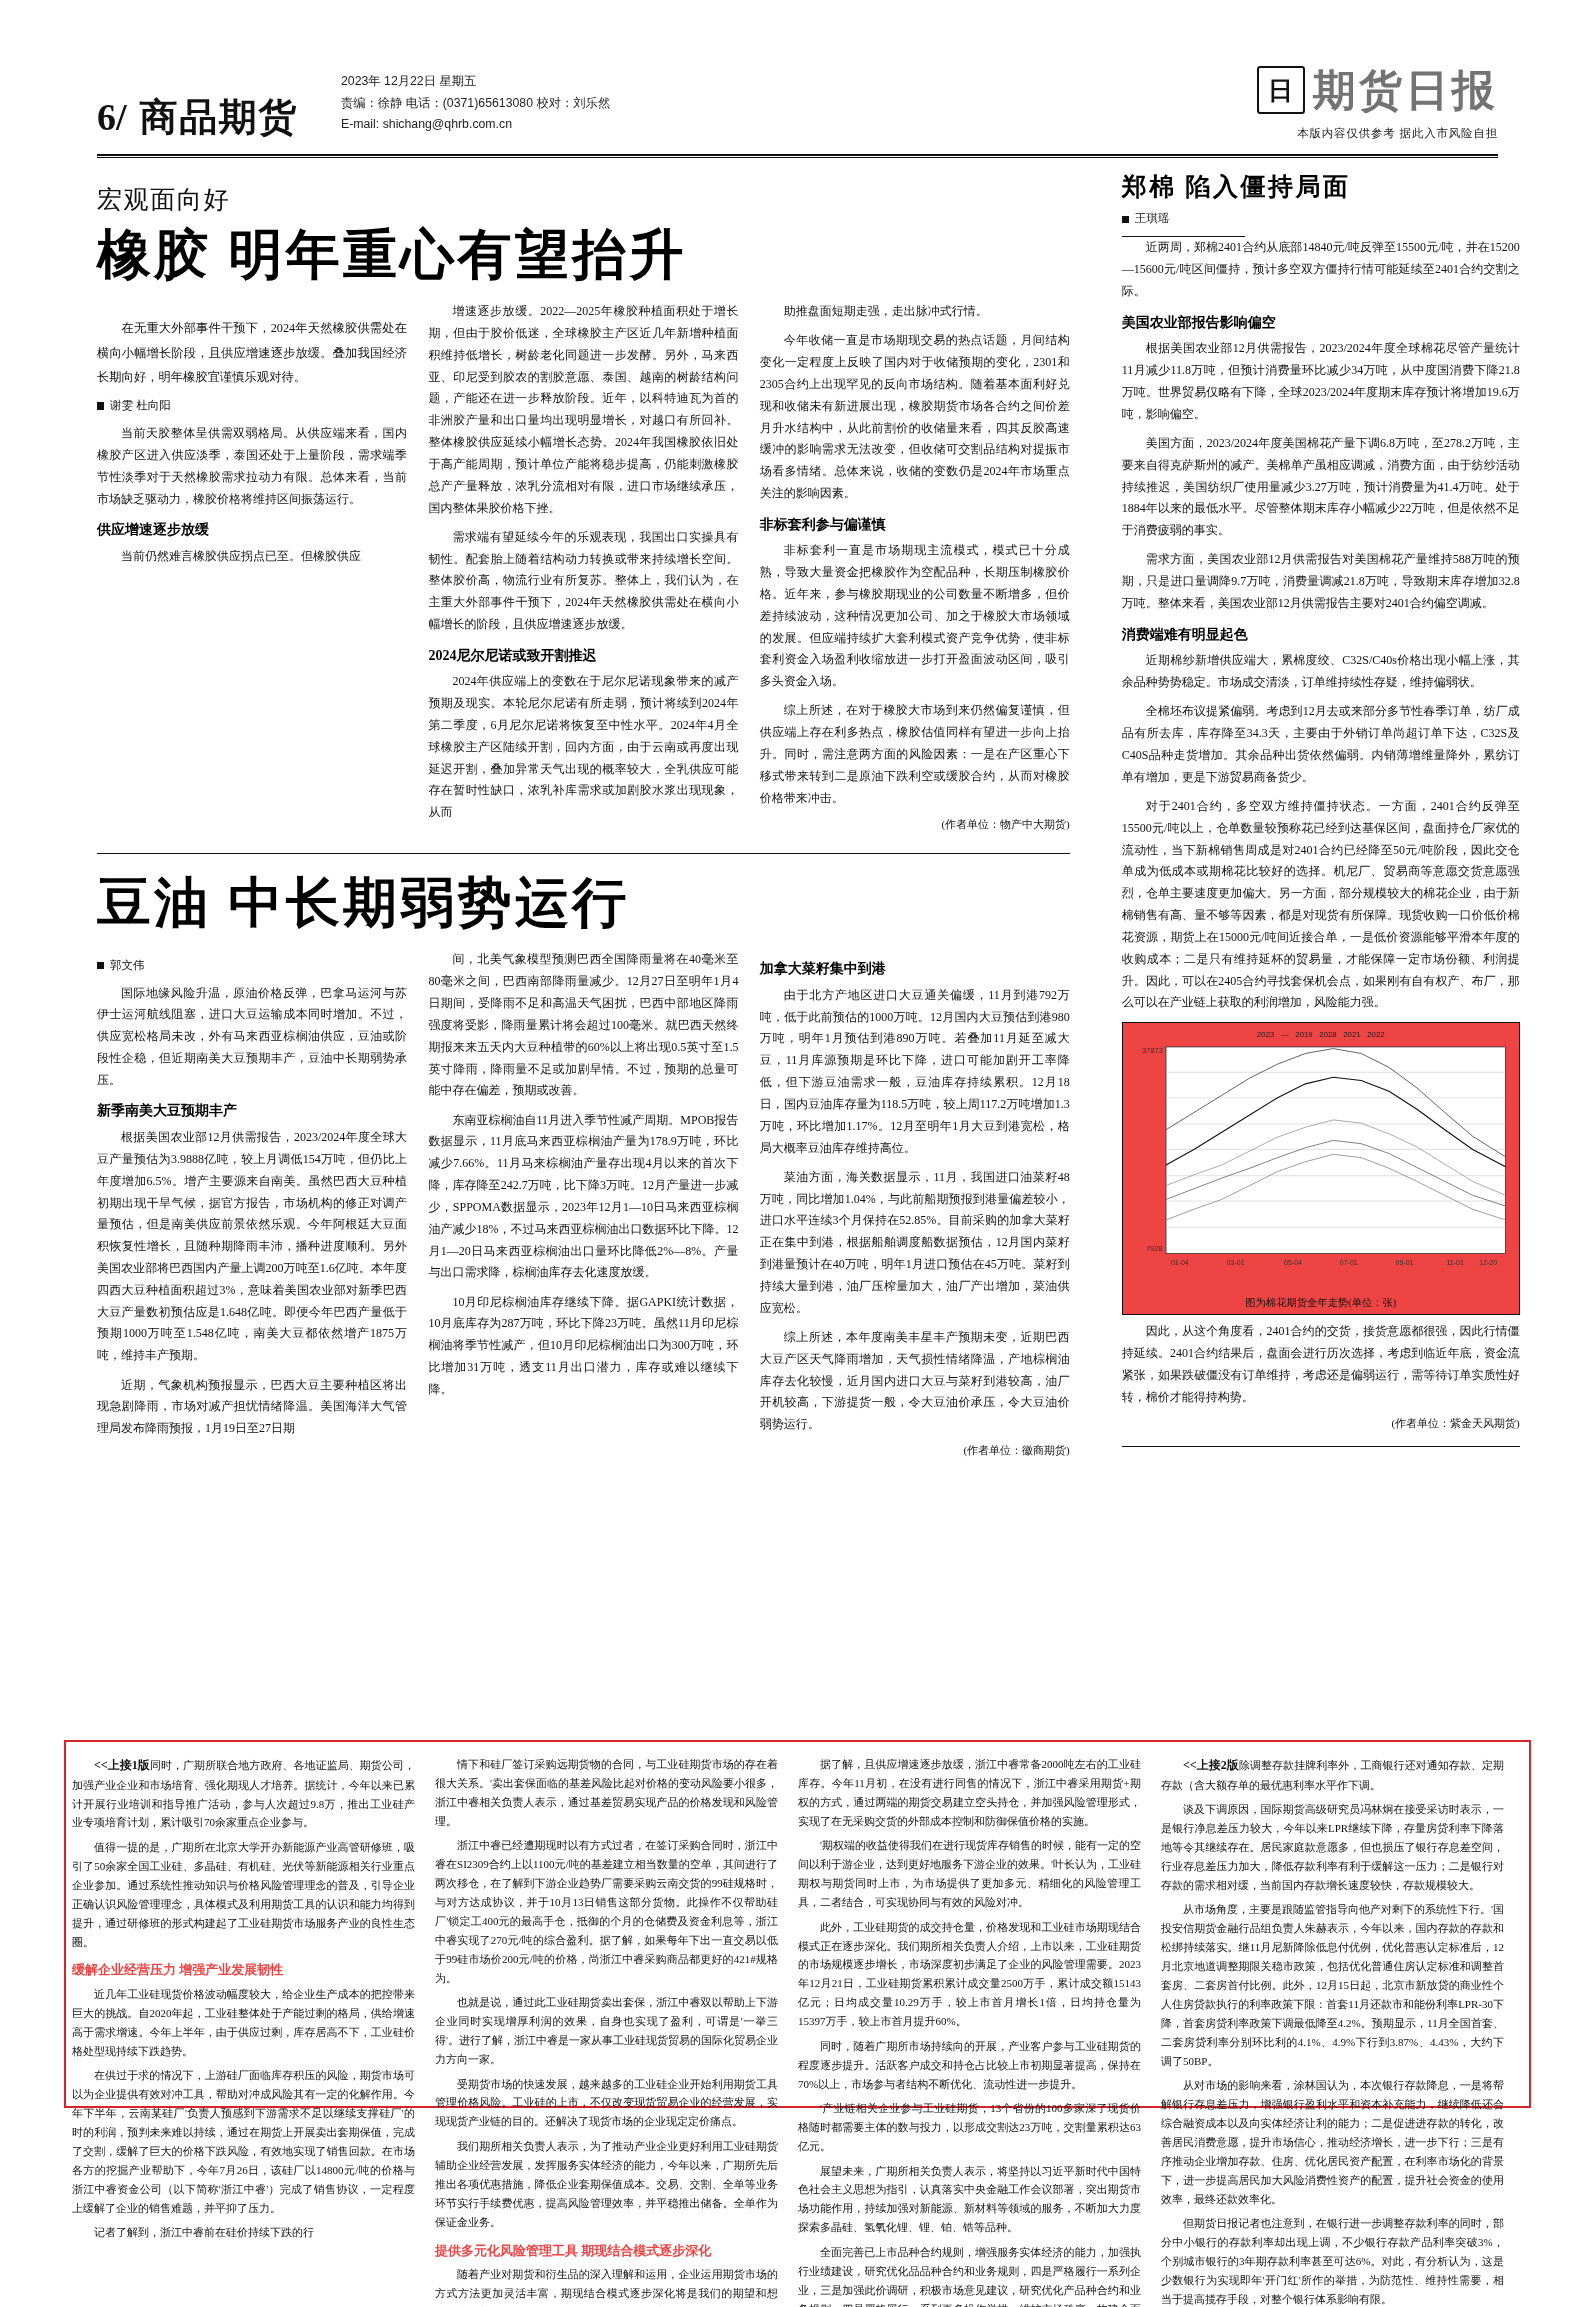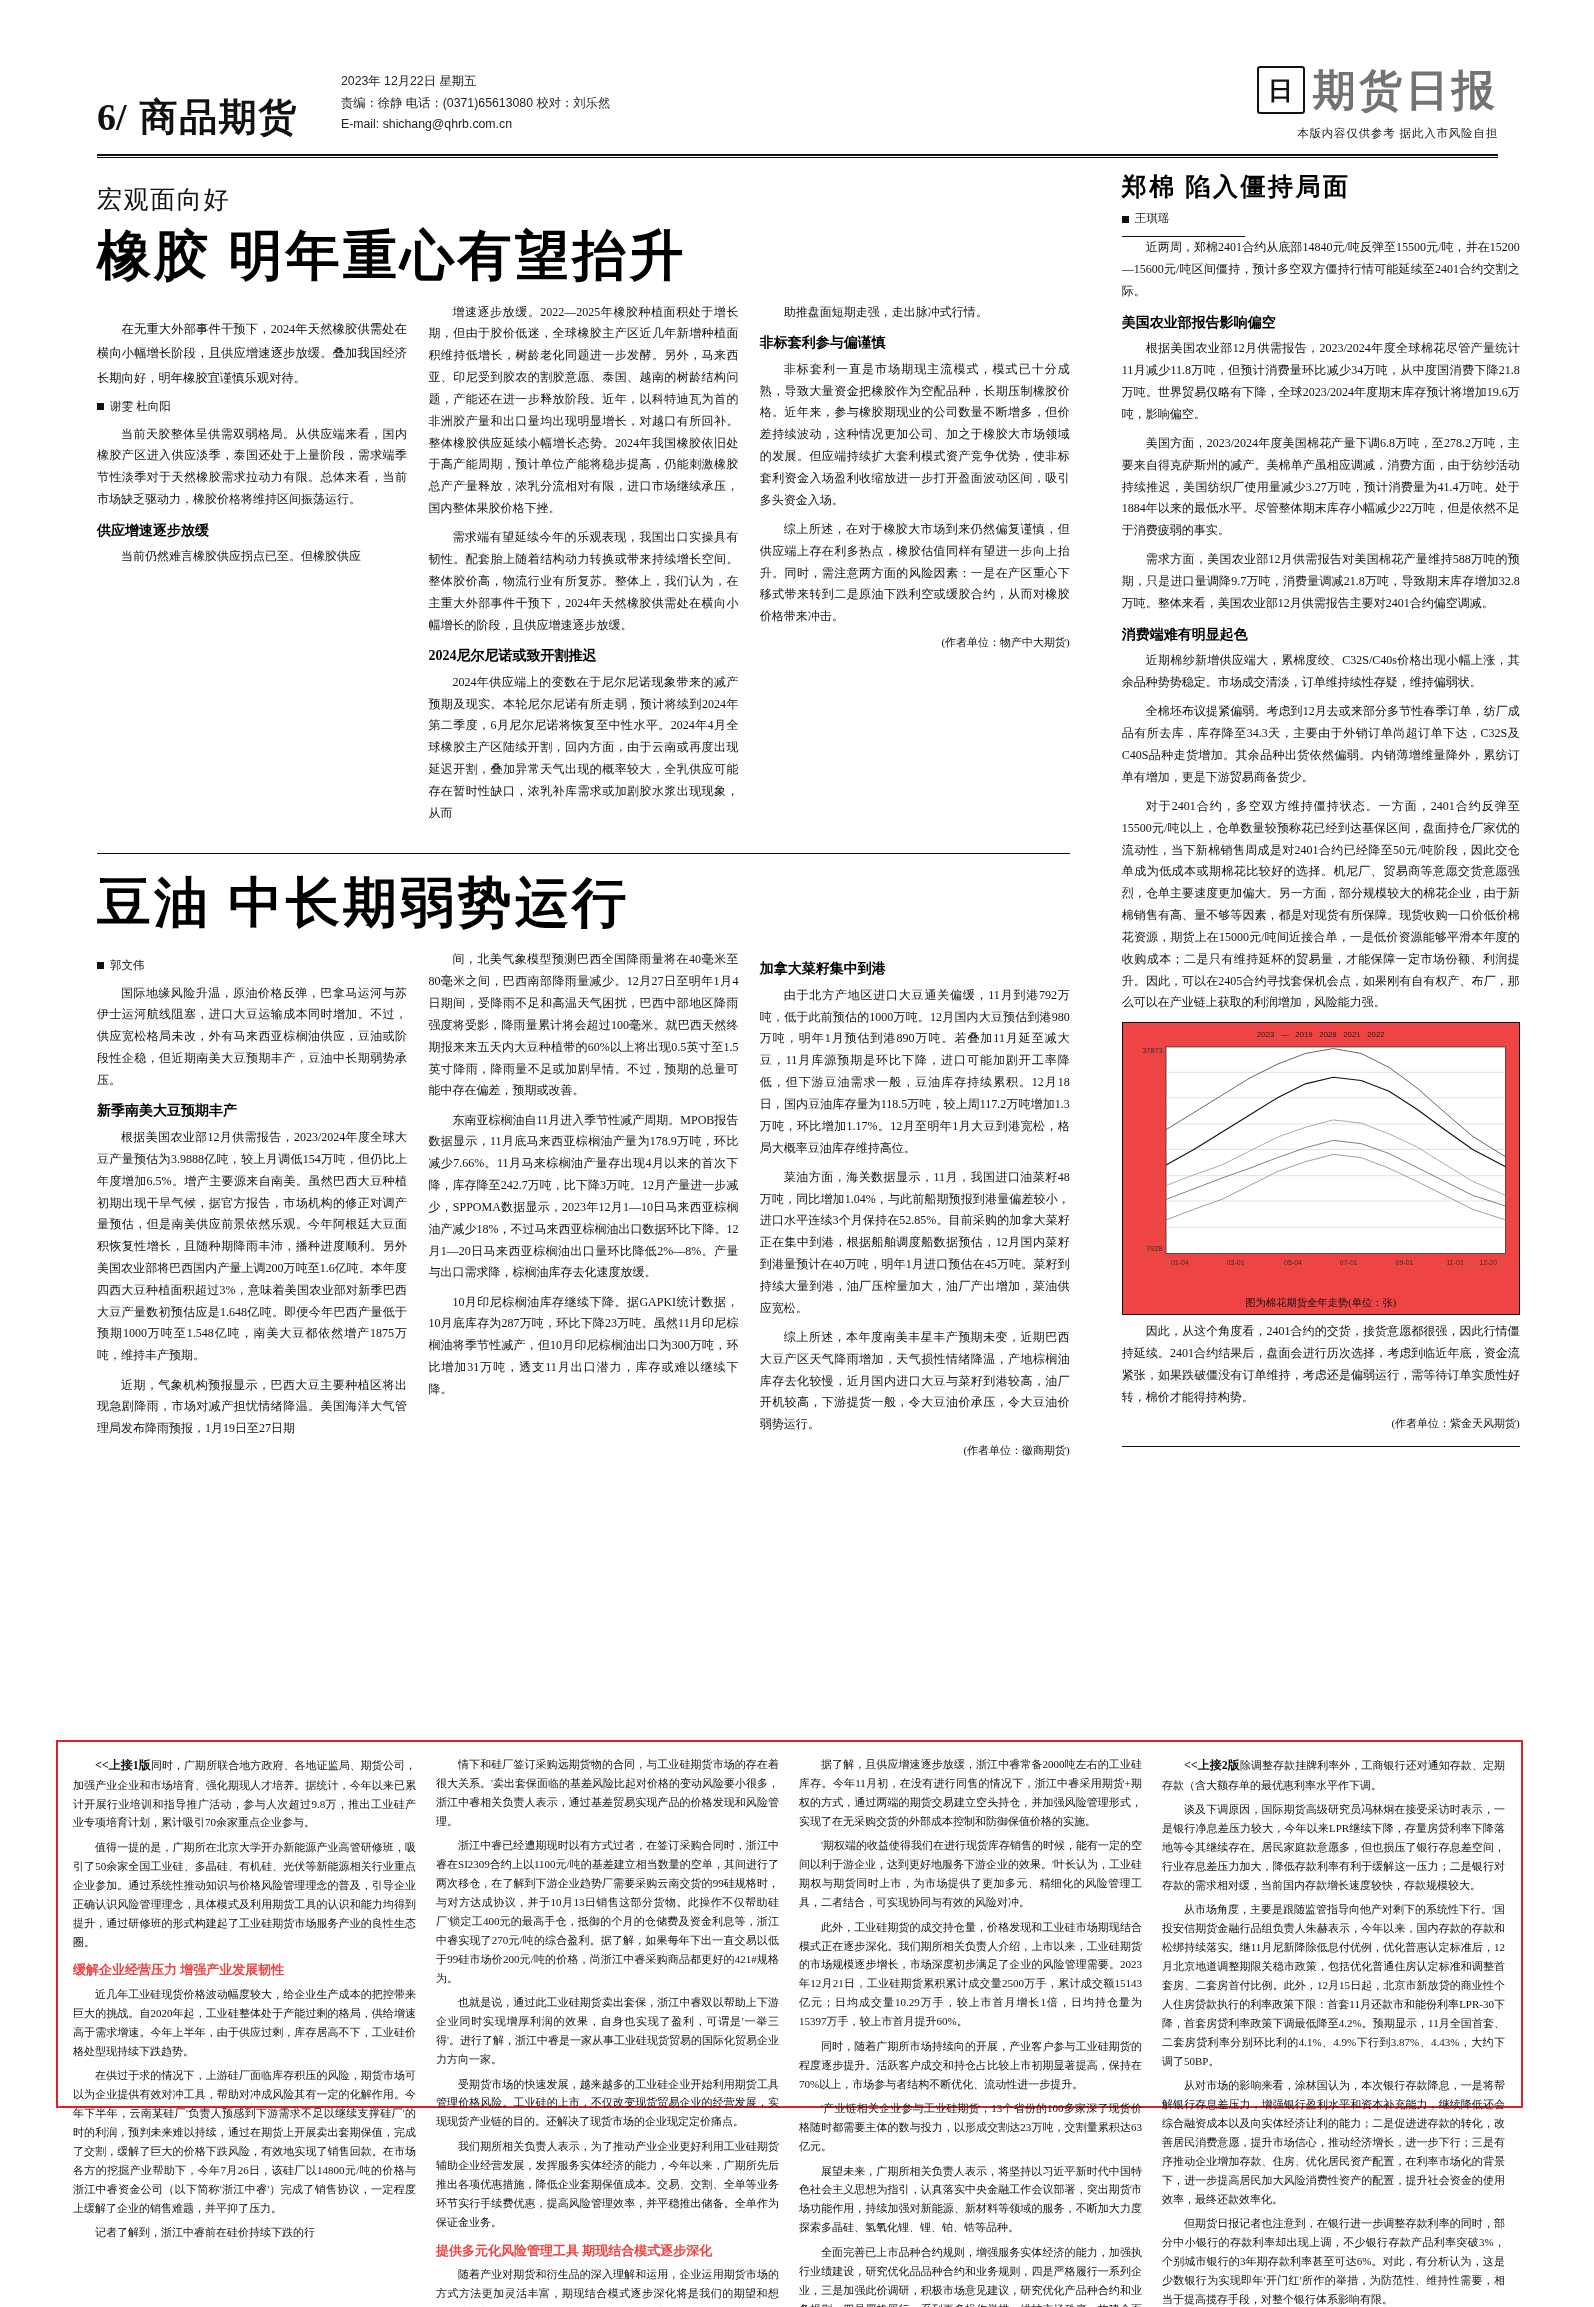--- a/index.html
+++ b/index.html
@@ -47,21 +47,21 @@
   .divider-h-thin{border-top:0.8px solid #111;margin:15px 0 11.5px 0;}
 
   
   .chartbox{border:0.8px solid #111;padding:6.6px 5px 3.3px 5px;margin:8.2px 0 6.6px 0;background:#ef4444;}
   .chart-legend{display:flex;flex-wrap:wrap;gap:6.6px;justify-content:center;font-size:7.8px;color:#222;margin-bottom:3.3px;}
   .chart-legend span{white-space:nowrap;}
   .chart-cap{font-family:"Liberation Serif",serif;font-size:10.3px;text-align:center;color:#111;margin:5px 0 0 0;}
   .source{font-family:"Liberation Serif",serif;font-size:11px;text-align:right;color:#111;margin:6.6px 0 0 0;}
 
   
-  .boxed{position:absolute;left:56px;top:1740px;width:1467px;height:368px;border:2.5px solid #d8232a;box-sizing:border-box;padding:13px 15px;}
+  .boxed{position:absolute;left:64px;top:1740px;width:1467px;height:368px;border:2.5px solid #d8232a;box-sizing:border-box;padding:13px 6px;}
   .boxed-cols{display:flex;gap:20px;}
   .bcol{width:343px;}
   .cont-tag{font-family:"Liberation Serif",serif;font-size:12px;font-weight:bold;}
   h4.sub2{font-family:"Liberation Serif","DejaVu Serif",serif;font-size:13px;font-weight:bold;color:#ef4444;margin:10px 0 5.7px 0;}
   p.s{font-family:"Liberation Serif","DejaVu Serif",serif;font-size:11px;line-height:1.72;color:#111;text-align:justify;margin:0 0 5.7px 0;text-indent:2em;}
 </style>
 </head>
 <body>
 
 <div class="page">
@@ -105,20 +105,21 @@
            <p class="t">当前仍然难言橡胶供应拐点已至。但橡胶供应</p>
          </div>
          <div class="col">
            <p class="t">增速逐步放缓。2022—2025年橡胶种植面积处于增长期，但由于胶价低迷，全球橡胶主产区近几年新增种植面积维持低增长，树龄老化同题进一步发酵。另外，马来西亚、印尼受到胶农的割胶意愿、泰国、越南的树龄结构问题，产能还在进一步释放阶段。近年，以科特迪瓦为首的非洲胶产量和出口量均出现明显增长，对越口有所回补。整体橡胶供应延续小幅增长态势。2024年我国橡胶依旧处于高产能周期，预计单位产能将稳步提高，仍能刺激橡胶总产产量释放，浓乳分流相对有限，进口市场继续承压，国内整体果胶价格下挫。</p>
            <p class="t">需求端有望延续今年的乐观表现，我国出口实操具有韧性。配套胎上随着结构动力转换或带来持续增长空间。整体胶价高，物流行业有所复苏。整体上，我们认为，在主重大外部事件干预下，2024年天然橡胶供需处在横向小幅增长的阶段，且供应增速逐步放缓。</p>
            <h4 class="sub">2024尼尔尼诺或致开割推迟</h4>
            <p class="t">2024年供应端上的变数在于尼尔尼诺现象带来的减产预期及现实。本轮尼尔尼诺有所走弱，预计将续到2024年第二季度，6月尼尔尼诺将恢复至中性水平。2024年4月全球橡胶主产区陆续开割，回内方面，由于云南或再度出现延迟开割，叠加异常天气出现的概率较大，全乳供应可能存在暂时性缺口，浓乳补库需求或加剧胶水浆出现现象，从而</p>
          </div>
          <div class="col">
            <p class="t">助推盘面短期走强，走出脉冲式行情。</p>
+           <p class="t">今年收储一直是市场期现交易的热点话题，月间结构变化一定程度上反映了国内对于收储预期的变化，2301和2305合约上出现罕见的反向市场结构。随着基本面利好兑现和收储未有新进展出现，橡胶期货市场各合约之间价差月升水结构中，从此前割价的收储量来看，四其反胶高速缓冲的影响需求无法改变，但收储可交割品结构对提振市场看多情绪。总体来说，收储的变数仍是2024年市场重点关注的影响因素。</p>
            <h4 class="sub">非标套利参与偏谨慎</h4>
            <p class="t">非标套利一直是市场期现主流模式，模式已十分成熟，导致大量资金把橡胶作为空配品种，长期压制橡胶价格。近年来，参与橡胶期现业的公司数量不断增多，但价差持续波动，这种情况更加公司、加之于橡胶大市场领域的发展。但应端持续扩大套利模式资产竞争优势，使非标套利资金入场盈利收缩放进一步打开盈面波动区间，吸引多头资金入场。</p>
            <p class="t">综上所述，在对于橡胶大市场到来仍然偏复谨慎，但供应端上存在利多热点，橡胶估值同样有望进一步向上抬升。同时，需注意两方面的风险因素：一是在产区重心下移式带来转到二是原油下跌利空或缓胶合约，从而对橡胶价格带来冲击。</p>
            <p class="source">(作者单位：物产中大期货)</p>
          </div>
        </div>
      </div>
 
      <div class="divider-h"></div>
 

